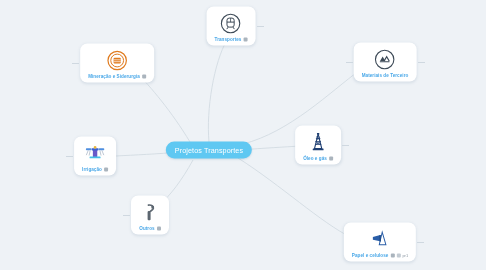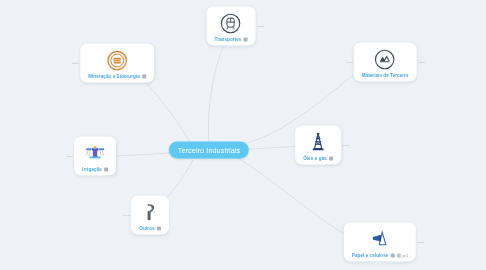--- a/index.html
+++ b/index.html
@@ -112,21 +112,21 @@
       <path d="M243,144 C290,132 330,92 360,70"></path>
       <path d="M190,142 C172,112 150,86 136,72"></path>
       <path d="M180,152 C158,154 134,155 116,156"></path>
       <path d="M193,160 C182,180 170,196 160,204"></path>
       <path d="M240,150 C265,148 285,147 300,146"></path>
       <path d="M238,158 C282,186 320,222 352,238"></path>
     </g>
   </svg>
 
   <div class="root-node" id="root-node" style="left: 209px; top: 150px; background: rgb(95, 200, 242); color: rgb(255, 255, 255);">
-    <span>Terceiro Industriais</span>
+    <span>Projetos Transportes</span>
   </div>
 
   <div id="node-layer">
       <div class="node-card" style="left: 231px; top: 26px;">
         <div class="node-icon">
           <svg width="22" height="22" viewBox="0 0 22 22">
         <circle cx="11" cy="11" r="9.2" fill="none" stroke="#3d4a57" stroke-width="1.1"></circle>
         <rect x="7.4" y="5.6" width="7.2" height="9" rx="2.2" fill="none" stroke="#3d4a57" stroke-width="1"></rect>
         <line x1="7.4" y1="9.6" x2="14.6" y2="9.6" stroke="#3d4a57" stroke-width="1"></line>
         <line x1="11" y1="5.6" x2="11" y2="9.6" stroke="#3d4a57" stroke-width=".8"></line>

